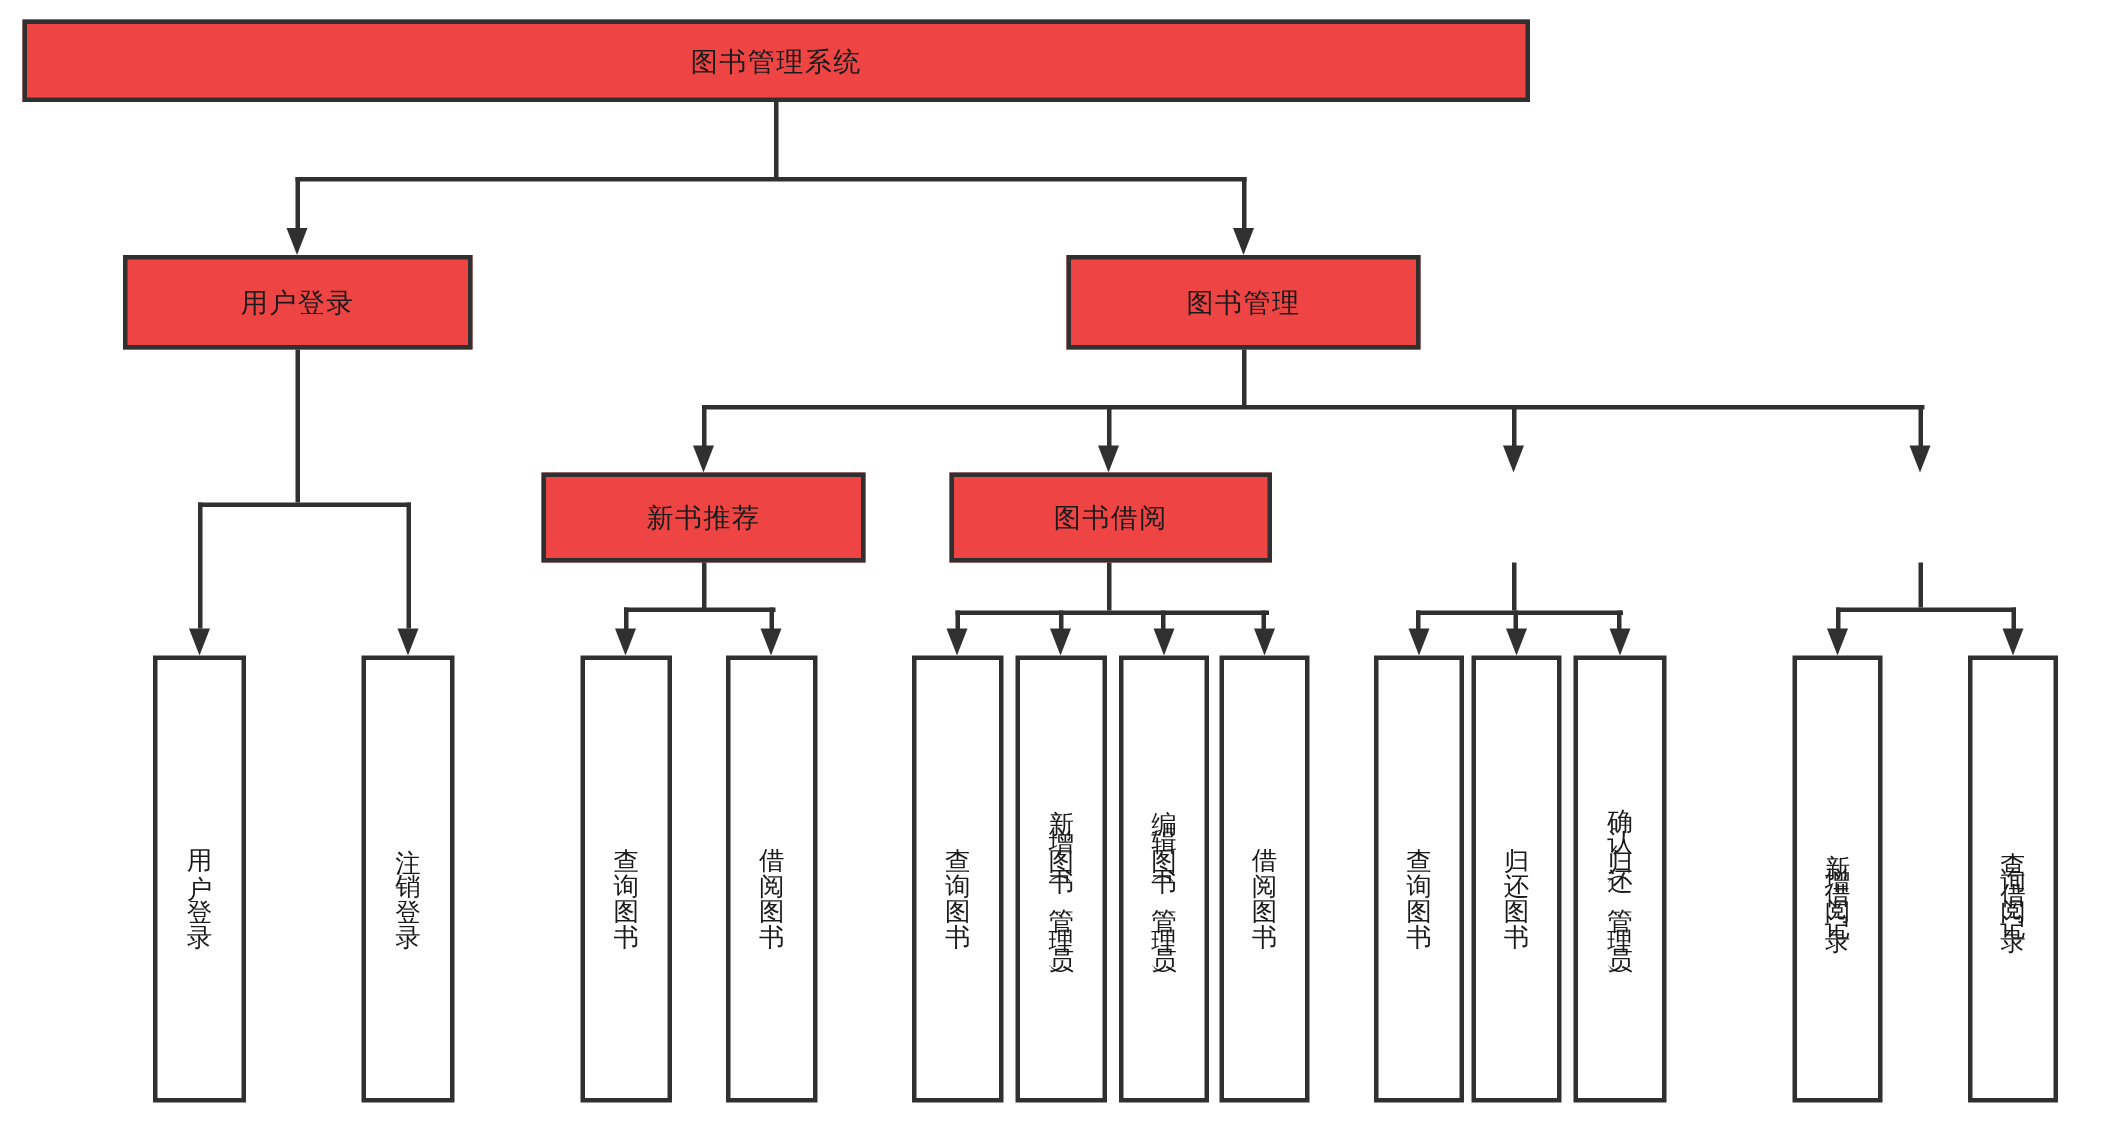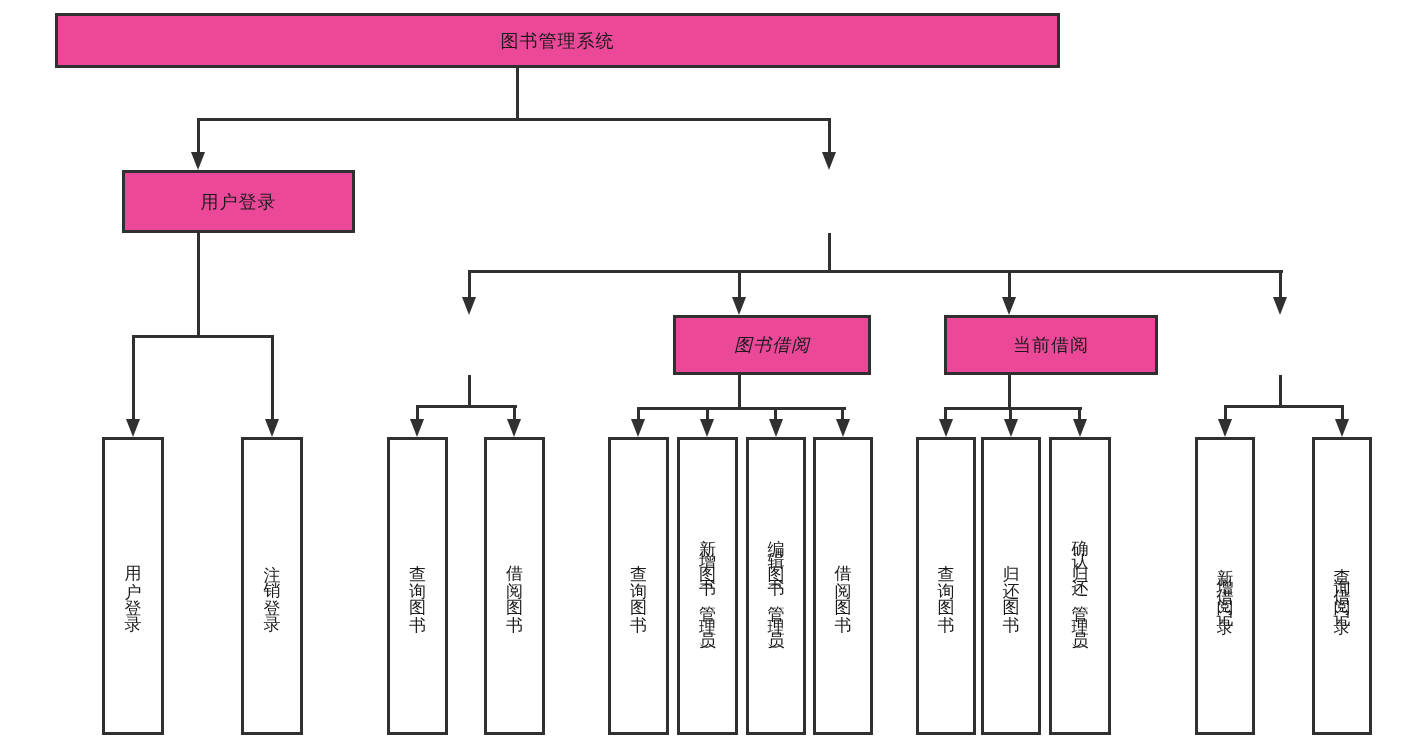--- a/index.html
+++ b/index.html
@@ -2,23 +2,23 @@
 <html><head>
 <meta charset="utf-8">
 <style>
   html,body{margin:0;padding:0;background:#ffffff;}
   *{box-sizing:border-box;}
   #canvas{
     position:relative;width:1405px;height:747px;background:#ffffff;overflow:hidden;
     font-family:"Liberation Sans","DejaVu Sans",sans-serif;color:#1a1a1a;
   }
   .node{
-    position:absolute;border:3px solid #303030;background:#ec4899;
+    position:absolute;border:3px solid #303030;background:#ef4444;
     display:flex;align-items:center;justify-content:center;
-    font-size:18px;letter-spacing:1px;margin-left:40px;
+    font-size:18px;letter-spacing:1px;
   }
   .leaf{
     position:absolute;border:3px solid #303030;background:#ffffff;
     display:flex;align-items:center;justify-content:center;
   }
   .vlabel{
     writing-mode:vertical-rl;text-orientation:mixed;
     font-size:17px;line-height:1;white-space:nowrap;
   }
   .hline,.vline{position:absolute;background:#303030;}
@@ -46,44 +46,47 @@
   <div class="vline" style="left:516px;top:68px;width:3px;height:52px;"></div>
   <div class="hline" style="left:197px;top:118px;width:634px;height:3px;"></div>
   <div class="vline" style="left:197px;top:118px;width:3px;height:38px;"></div>
   <div class="vline" style="left:828px;top:118px;width:3px;height:38px;"></div>
   <div class="arr" style="left:191px;top:152px;"></div>
   <div class="arr" style="left:822px;top:152px;"></div>
 
   <div class="node" style="left:82px;top:170px;width:233px;height:63px;">
     <span>用户登录</span>
   </div>
+  <div class="node" style="left:711px;top:170px;width:236px;height:63px;">
+    <span>图书管理</span>
+  </div>
 
   <div class="vline" style="left:197px;top:233px;width:3px;height:102px;"></div>
   <div class="hline" style="left:132px;top:335px;width:142px;height:3px;"></div>
   <div class="vline" style="left:132px;top:335px;width:3px;height:84px;"></div>
   <div class="vline" style="left:271px;top:335px;width:3px;height:84px;"></div>
   <div class="arr" style="left:126px;top:419px;"></div>
   <div class="arr" style="left:265px;top:419px;"></div>
 
   <div class="vline" style="left:828px;top:233px;width:3px;height:39px;"></div>
   <div class="hline" style="left:468px;top:270px;width:815px;height:3px;"></div>
   <div class="vline" style="left:468px;top:270px;width:3px;height:28px;"></div>
   <div class="vline" style="left:738px;top:270px;width:3px;height:28px;"></div>
   <div class="vline" style="left:1008px;top:270px;width:3px;height:28px;"></div>
   <div class="vline" style="left:1279px;top:270px;width:3px;height:28px;"></div>
   <div class="arr" style="left:462px;top:297px;"></div>
   <div class="arr" style="left:732px;top:297px;"></div>
   <div class="arr" style="left:1002px;top:297px;"></div>
   <div class="arr" style="left:1273px;top:297px;"></div>
 
-  <div class="node" style="left:633px;top:315px;width:198px;height:60px;font-style:italic;">
+  <div class="node" style="left:361px;top:315px;width:216px;height:60px;">
+    <span>新书推荐</span>
+  </div>
+  <div class="node" style="left:633px;top:315px;width:215px;height:60px;">
     <span>图书借阅</span>
-  </div>
-  <div class="node" style="left:904px;top:315px;width:214px;height:60px;">
-    <span>当前借阅</span>
   </div>
 
   <div class="vline" style="left:468px;top:375px;width:3px;height:32px;"></div>
   <div class="hline" style="left:416px;top:405px;width:101px;height:3px;"></div>
   <div class="vline" style="left:416px;top:405px;width:3px;height:16px;"></div>
   <div class="vline" style="left:513px;top:405px;width:3px;height:16px;"></div>
   <div class="arr" style="left:410px;top:419px;"></div>
   <div class="arr" style="left:507px;top:419px;"></div>
 
   <div class="vline" style="left:738px;top:375px;width:3px;height:32px;"></div>

